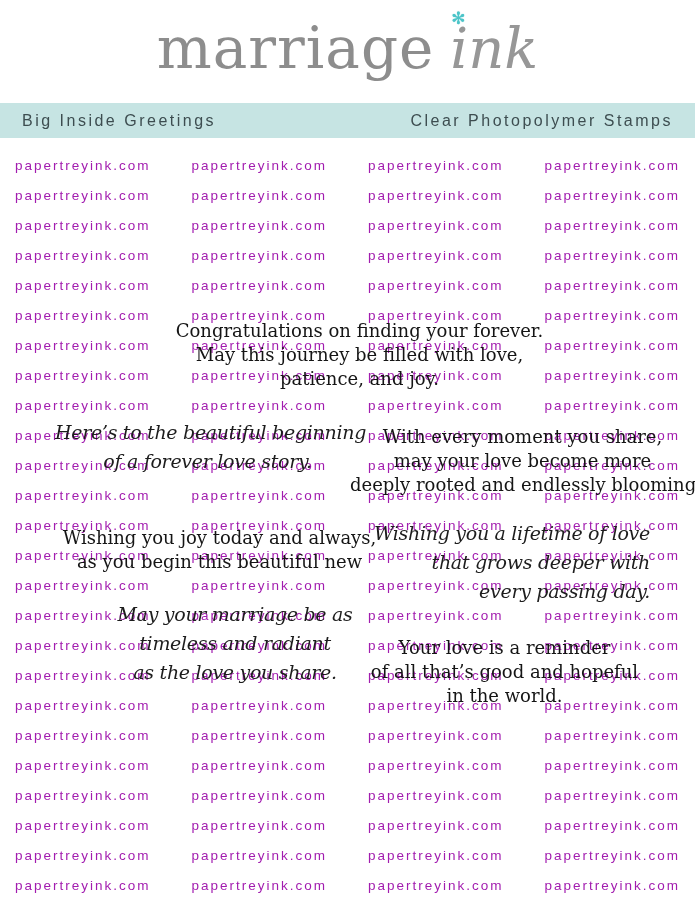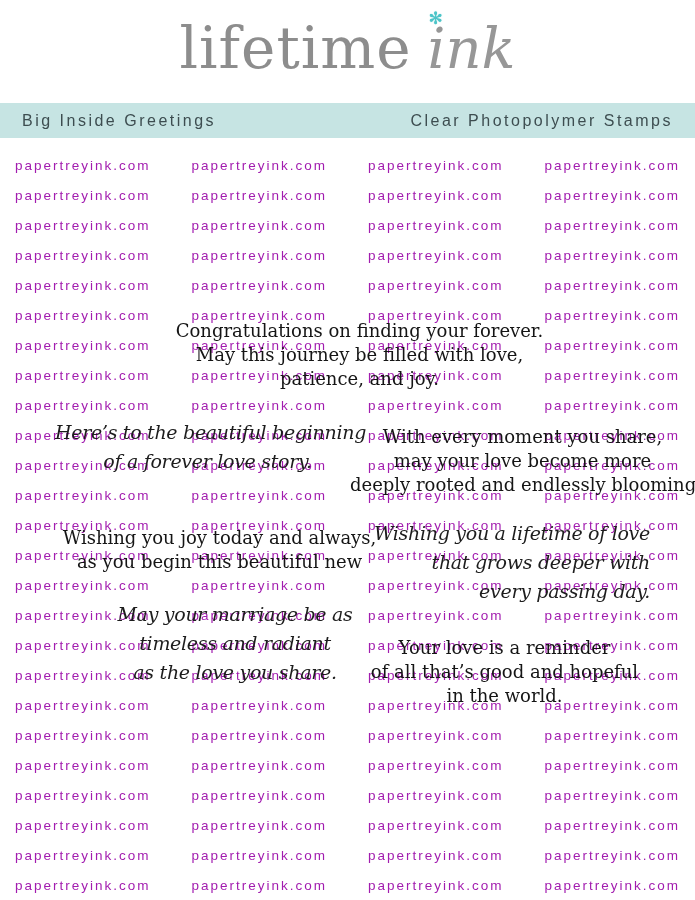--- a/index.html
+++ b/index.html
@@ -100,21 +100,21 @@
   .s5{top:519px;left:350px;width:300px;text-align:right;}
   .s6{top:600px;left:80px;width:310px;}
   .s7{top:636px;left:335px;width:315px;}
 </style>
 </head>
 <body>
 
 <div class="canvas">
 
   <div class="logo">
-    <span class="logo-word">lifetime</span><span class="logo-ink"><span class="flower">✻</span><span>ink</span></span>
+    <span class="logo-word">marriage</span><span class="logo-ink"><span class="flower">✻</span><span>ink</span></span>
   </div>
 
   <div class="banner" style="background: rgb(198, 228, 227); color: rgb(61, 77, 80);">
     <span>Big Inside Greetings</span>
     <span>Clear Photopolymer Stamps</span>
   </div>
 
   <div class="watermark" style="color: #a21caf;">
       <div class="wm-row">
         <span>papertreyink.com</span>

